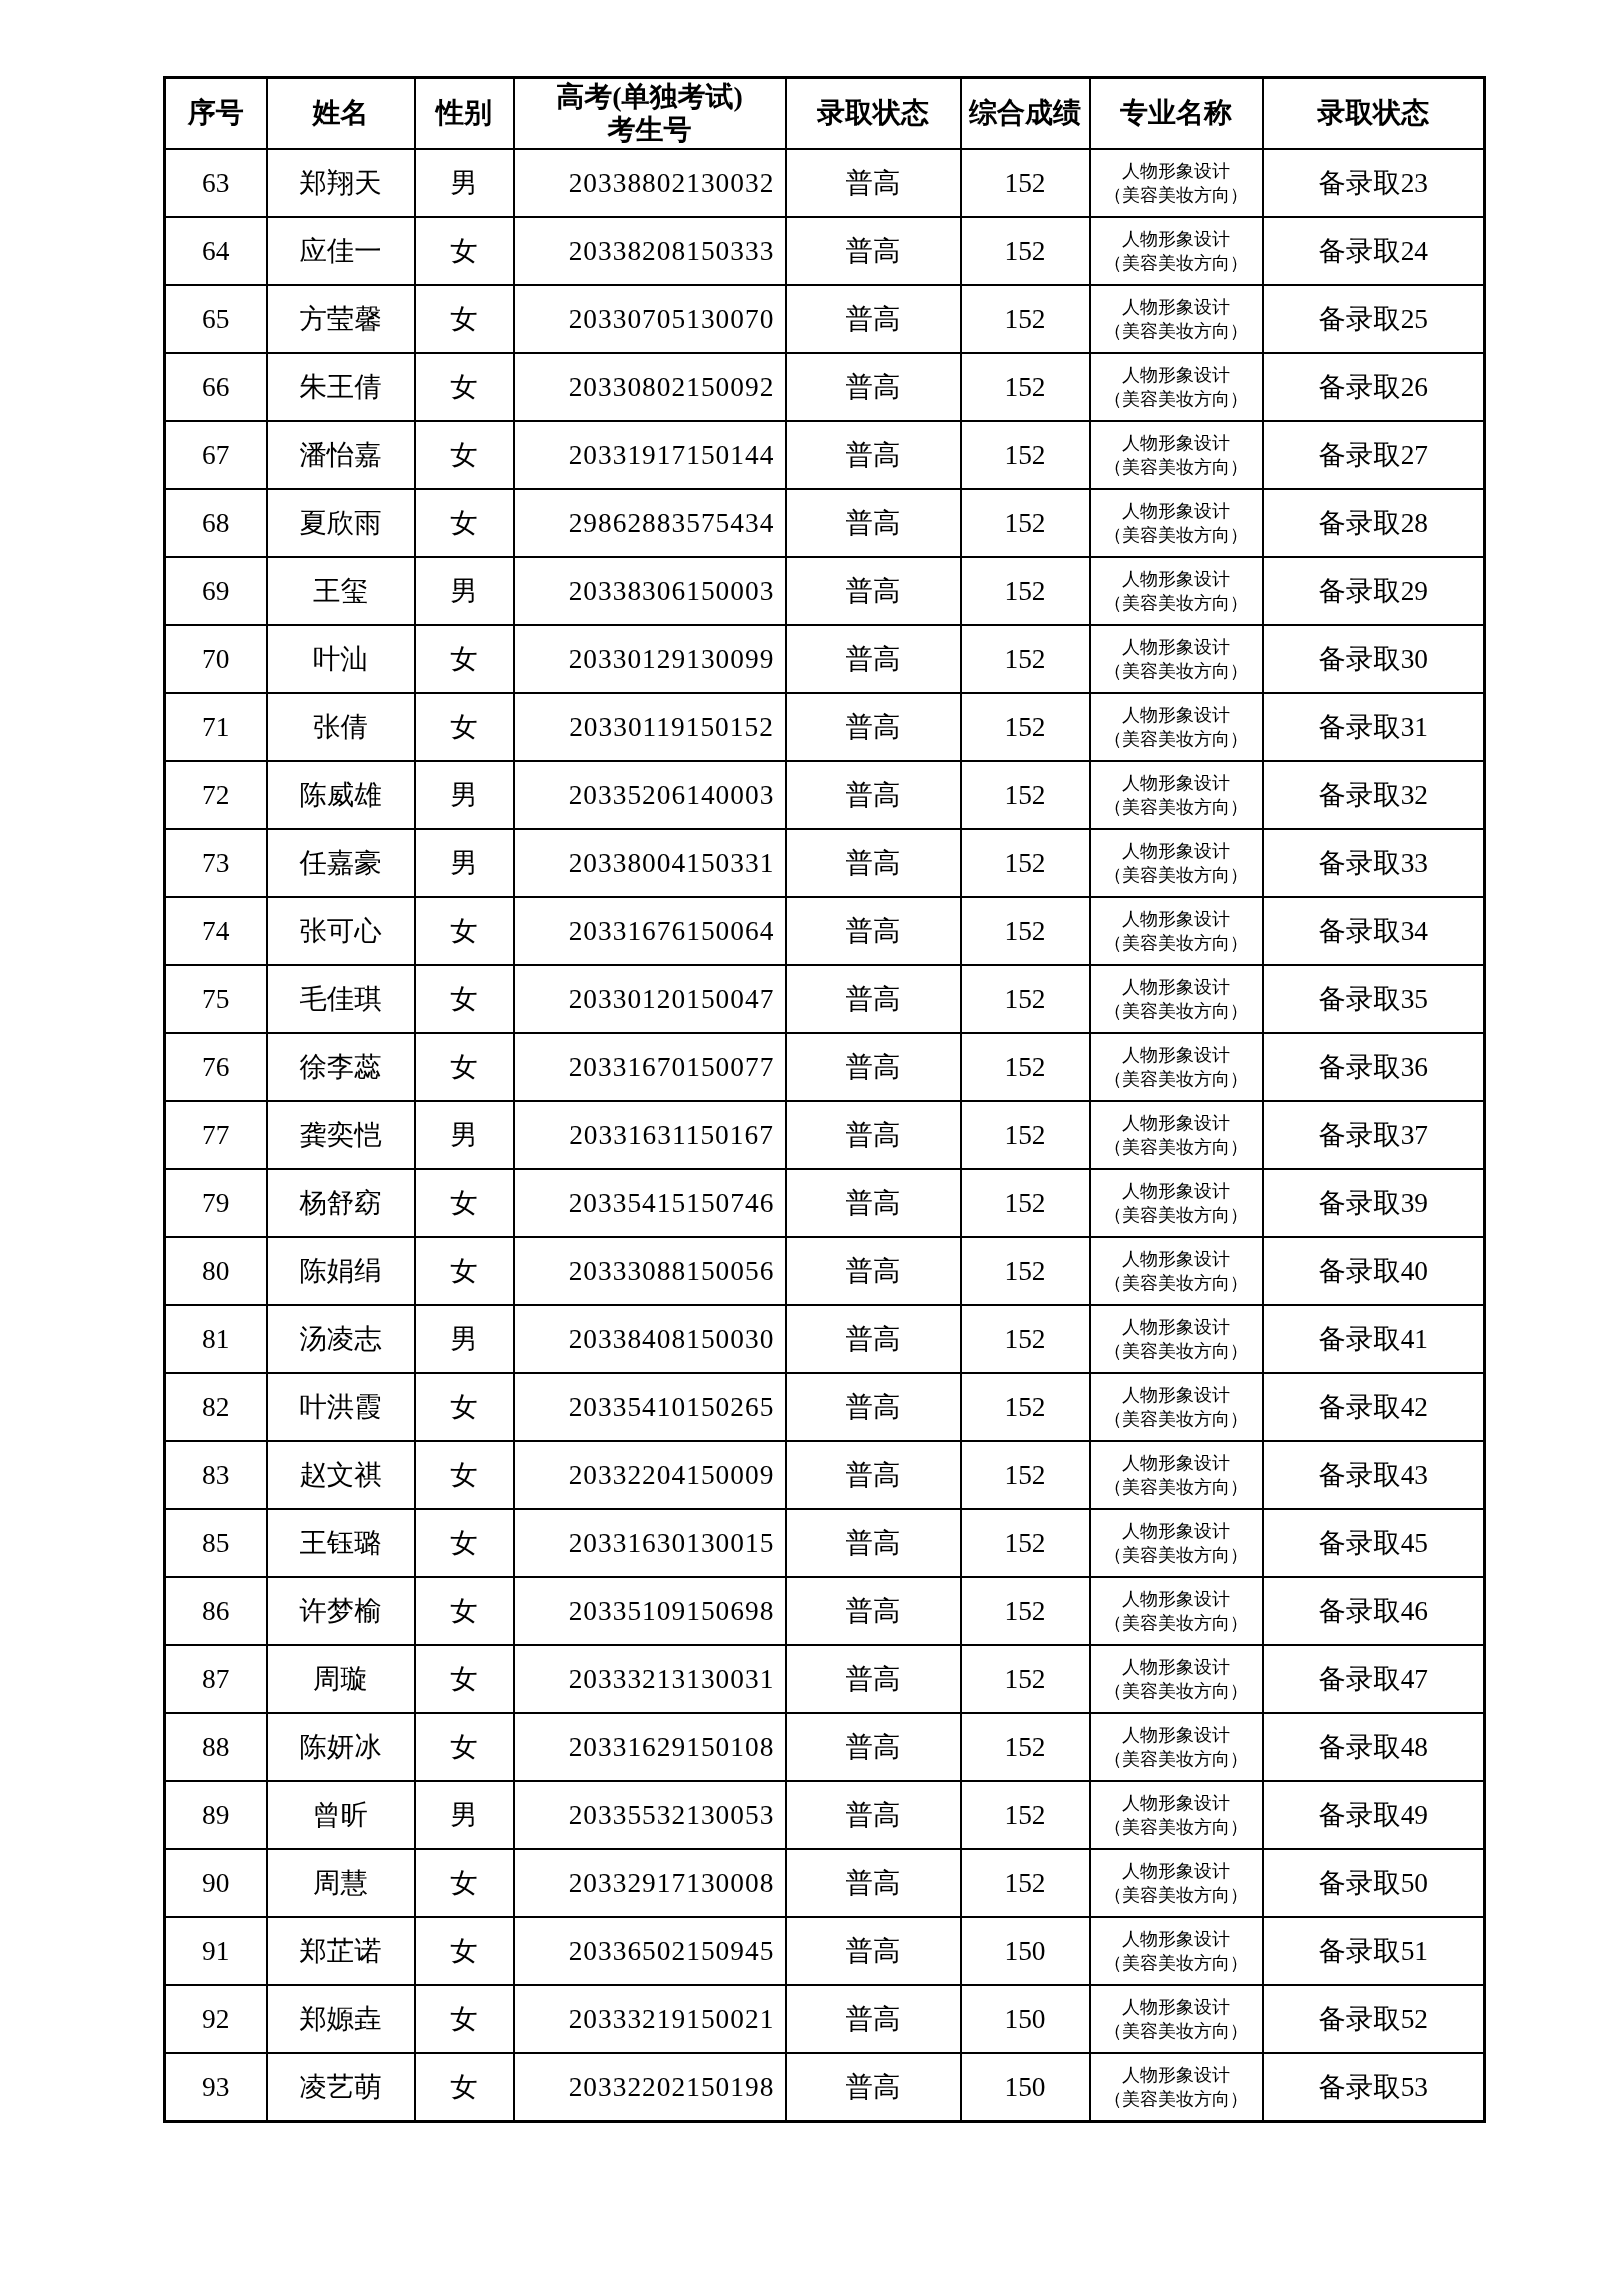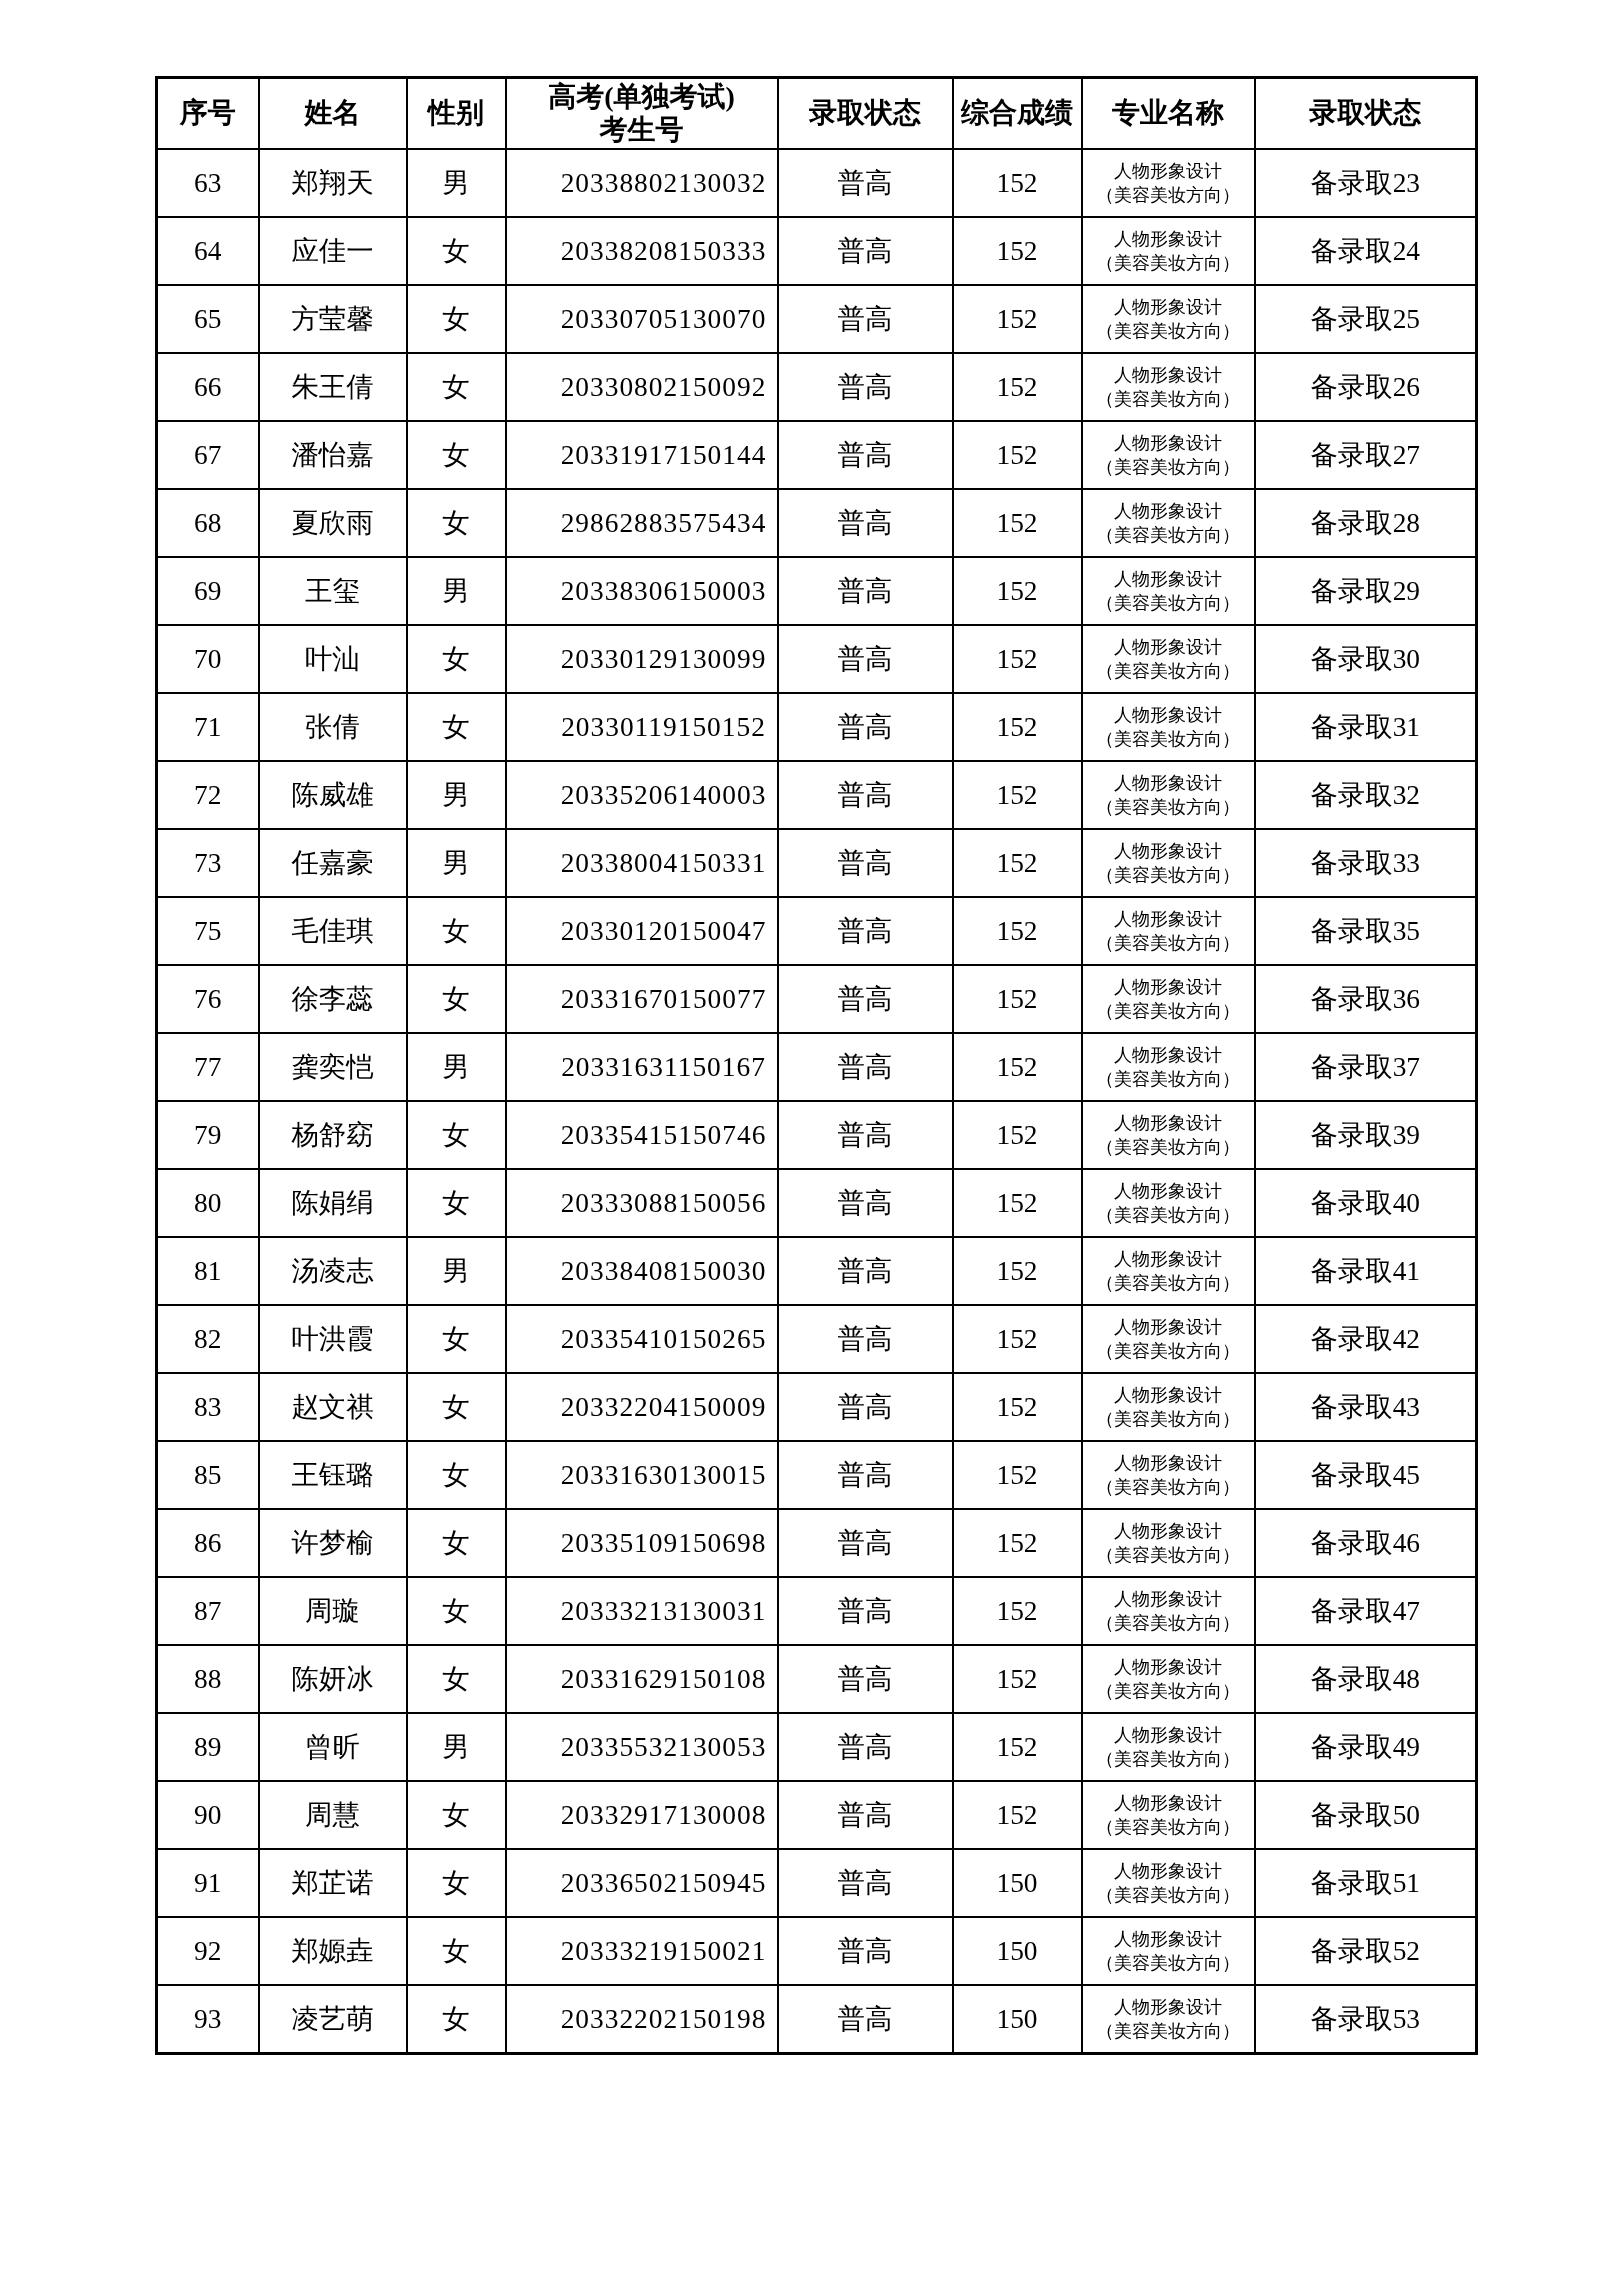--- a/index.html
+++ b/index.html
@@ -9,21 +9,21 @@
   }
   body {
     width: 1621px;
     height: 2293px;
     position: relative;
     font-family: "Liberation Serif", "DejaVu Serif", serif;
     color: #000000;
   }
   .admission-table {
     position: absolute;
-    left: 155px;
+    left: 163px;
     top: 76px;
     border-collapse: collapse;
     table-layout: fixed;
     border: 3.9px solid #000;
   }
   .admission-table th,
   .admission-table td {
     border: 2.9px solid #000;
     text-align: center;
     vertical-align: middle;
@@ -195,20 +195,31 @@
         <td>任嘉豪</td>
         <td>男</td>
         <td class="cell-exam-no">20338004150331</td>
         <td>普高</td>
         <td>152</td>
         <td class="cell-major">人物形象设计
 （美容美妆方向）</td>
         <td>备录取33</td>
       </tr>
       <tr>
+        <td>74</td>
+        <td>张可心</td>
+        <td>女</td>
+        <td class="cell-exam-no">20331676150064</td>
+        <td>普高</td>
+        <td>152</td>
+        <td class="cell-major">人物形象设计
+（美容美妆方向）</td>
+        <td>备录取34</td>
+      </tr>
+      <tr>
         <td>75</td>
         <td>毛佳琪</td>
         <td>女</td>
         <td class="cell-exam-no">20330120150047</td>
         <td>普高</td>
         <td>152</td>
         <td class="cell-major">人物形象设计
 （美容美妆方向）</td>
         <td>备录取35</td>
       </tr>

